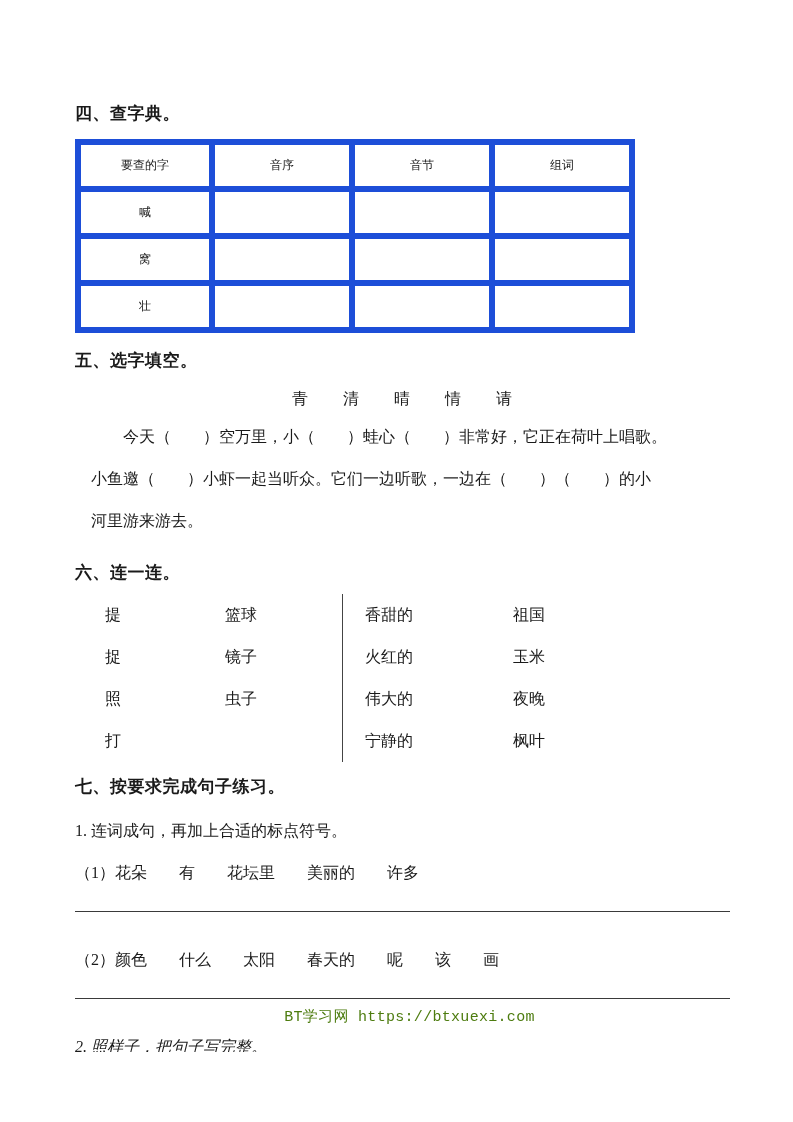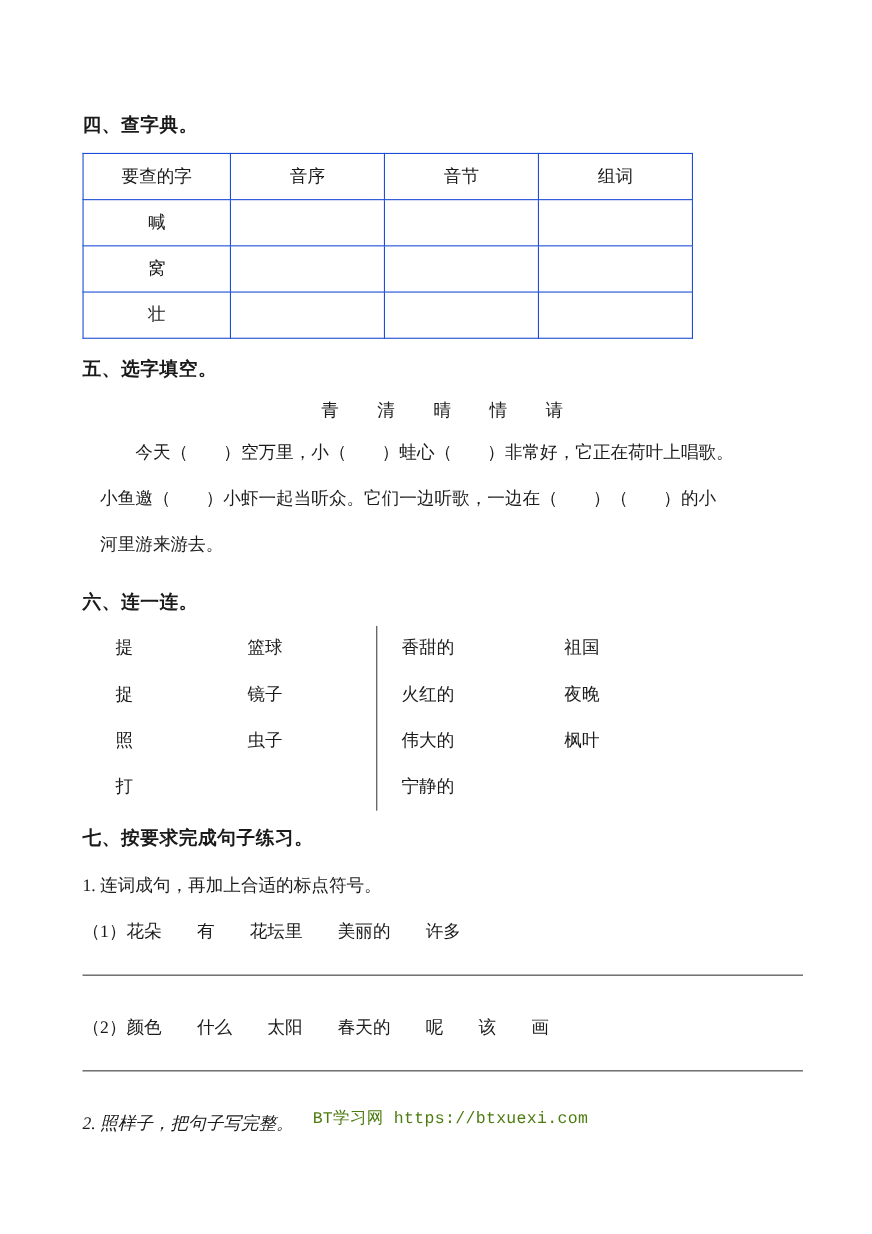--- a/index.html
+++ b/index.html
@@ -27,26 +27,26 @@
     line-height: 22px;
     letter-spacing: 0.5px;
   }
   
   .dict-table {
     border-collapse: collapse;
     margin-top: 14px;
     table-layout: fixed;
   }
   .dict-table th, .dict-table td {
-    border: 1px solid #1d4ed8;
+    border: 6px solid #1d4ed8;
     height: 41px;
     text-align: center;
     vertical-align: middle;
     font-weight: 400;
-    font-size: 16px;
+    font-size: 12px;
     padding: 0;
   }
   .col-char { width: 134px; }
   .col-std  { width: 140px; }
   
   .sec-5 { margin-top: 17px; }
   .char-bank {
     text-align: center;
     margin-top: 15px;
     line-height: 24px;
@@ -192,20 +192,21 @@
       </div>
       <div class="match-right">
         <div class="m-adjs">
           <div class="m-item">香甜的</div>
           <div class="m-item">火红的</div>
           <div class="m-item">伟大的</div>
           <div class="m-item">宁静的</div>
         </div>
         <div class="m-nouns">
           <div class="m-item">祖国</div>
+          <div class="m-item">玉米</div>
           <div class="m-item">夜晚</div>
           <div class="m-item">枫叶</div>
         </div>
       </div>
     </div>
   </section>
 
   <section class="sec-7">
     <h2 class="sec-title">七、按要求完成句子练习。</h2>
     <div class="task-line">1. 连词成句，再加上合适的标点符号。</div>

